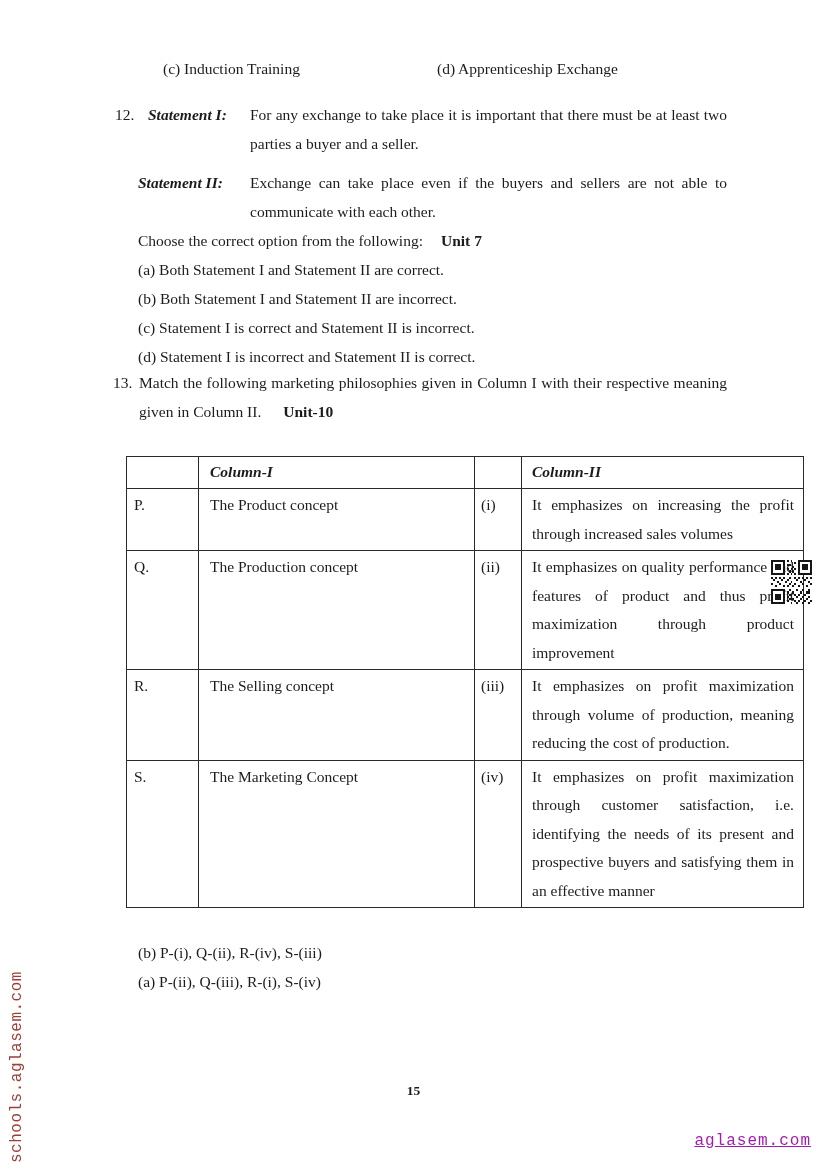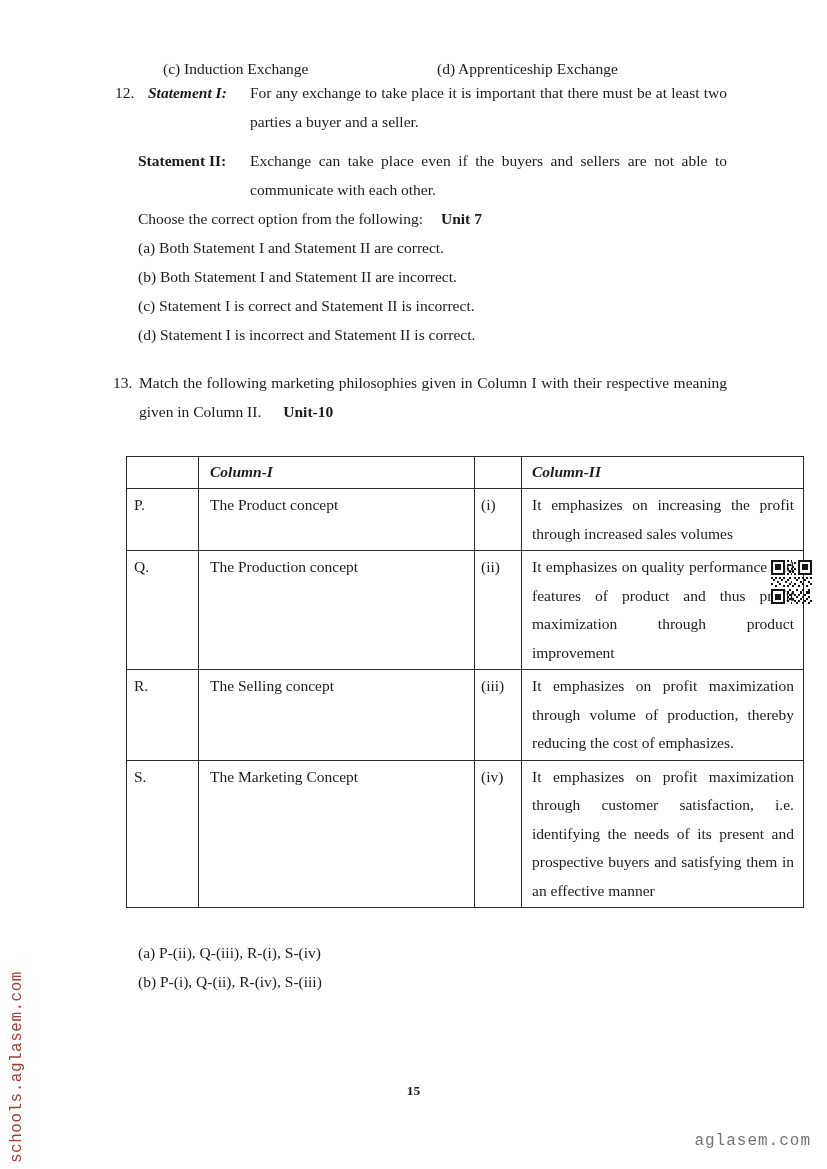--- a/index.html
+++ b/index.html
@@ -10,26 +10,26 @@
     font-family:"Liberation Serif", serif;
     color:#1c1c1c;
     font-size:15.5px;
     overflow:hidden;
   }
   .prev-options {
     position:absolute; top:60px; left:163px; width:600px;
     display:flex;
   }
   .prev-options .opt-c { width:274px; }
-  .q12 { position:absolute; top:78px; left:0; width:827px; }
+  .q12 { position:absolute; top:100px; left:0; width:827px; }
   .stmt-row1 { margin-left:115px; display:flex; }
   .stmt-row1 .qnum { flex:0 0 33px; }
   .stmt-row1 .stmt-label { flex:0 0 102px; font-weight:bold; font-style:italic; }
   .stmt-row2 { margin-left:138px; display:flex; margin-top:10px; }
-  .stmt-row2 .stmt-label { flex:0 0 112px; font-weight:bold; }
+  .stmt-row2 .stmt-label { flex:0 0 112px; font-weight:bold; font-style:italic; }
   .stmt-text { width:477px; text-align:justify; line-height:29px; }
   .stmt-label, .qnum { line-height:29px; }
   .choose-line { margin:0 0 0 138px; line-height:29px; }
   .choose-line .unit { font-weight:bold; margin-left:18px; }
   .q12-options { margin-left:138px; }
   .q12-options div { line-height:29px; }
   .q13 { position:absolute; top:368px; left:0; width:733px; }
   .q13-head { margin-left:113px; display:flex; }
   .q13-head .qnum13 { flex:0 0 26px; line-height:29px; }
   .q13-text { width:588px; text-align:justify; line-height:29px; }
@@ -68,21 +68,21 @@
   }
   .qr { position:absolute; left:771px; top:560px; width:41px; height:44px; }
   .qr svg { width:100%; height:100%; display:block; }
 </style>
 </head>
 <body>
 
 <div class="page">
 
   <div class="prev-options">
-    <span class="opt-c">(c) Induction Exchange</span>
+    <span class="opt-c">(c) Induction Training</span>
     <span class="opt-d">(d) Apprenticeship Exchange</span>
   </div>
 
   <div class="q12">
     <div class="stmt-row1">
       <span class="qnum">12.</span>
       <span class="stmt-label">Statement I:</span>
       <span class="stmt-text">For any exchange to take place it is important that there must be at least two parties a buyer and a seller.</span>
     </div>
     <div class="stmt-row2">
@@ -125,41 +125,41 @@
       <tr>
         <td class="c-key">Q.</td>
         <td class="c-name">The Production concept</td>
         <td class="c-roman">(ii)</td>
         <td class="c-mean">It emphasizes on quality performance and features of product and thus profit maximization through product improvement</td>
       </tr>
       <tr>
         <td class="c-key">R.</td>
         <td class="c-name">The Selling concept</td>
         <td class="c-roman">(iii)</td>
-        <td class="c-mean">It emphasizes on profit maximization through volume of production, thereby reducing the cost of emphasizes.</td>
+        <td class="c-mean">It emphasizes on profit maximization through volume of production, meaning reducing the cost of production.</td>
       </tr>
       <tr>
         <td class="c-key">S.</td>
         <td class="c-name">The Marketing Concept</td>
         <td class="c-roman">(iv)</td>
         <td class="c-mean">It emphasizes on profit maximization through customer satisfaction, i.e. identifying the needs of its present and prospective buyers and satisfying them in an effective manner</td>
       </tr>
     </tbody>
       </table>
 
     <div class="answers">
+      <div>(b) P-(i), Q-(ii), R-(iv), S-(iii)</div>
       <div>(a)  P-(ii), Q-(iii), R-(i), S-(iv)</div>
-      <div>(b) P-(i), Q-(ii), R-(iv), S-(iii)</div>
     </div>
   </div>
 
   <div class="page-number">15</div>
 
   <div class="wm-left" style="color: rgb(156, 63, 57);">schools.aglasem.com</div>
-  <div class="wm-right" style="color: #737373;">aglasem.com</div>
+  <div class="wm-right" style="color: #a21caf; text-decoration: underline;">aglasem.com</div>
 
   <div class="qr">
     <svg viewBox="0 0 21 21" preserveAspectRatio="none" shape-rendering="crispEdges" xmlns="http://www.w3.org/2000/svg">
       <g fill="#161616">
         <rect x="0" y="0" width="7" height="7"></rect>
           <rect x="14" y="0" width="7" height="7"></rect>
           <rect x="0" y="14" width="7" height="7"></rect>
       </g>
       <g fill="#ffffff">
         <rect x="1" y="1" width="5" height="5"></rect>

